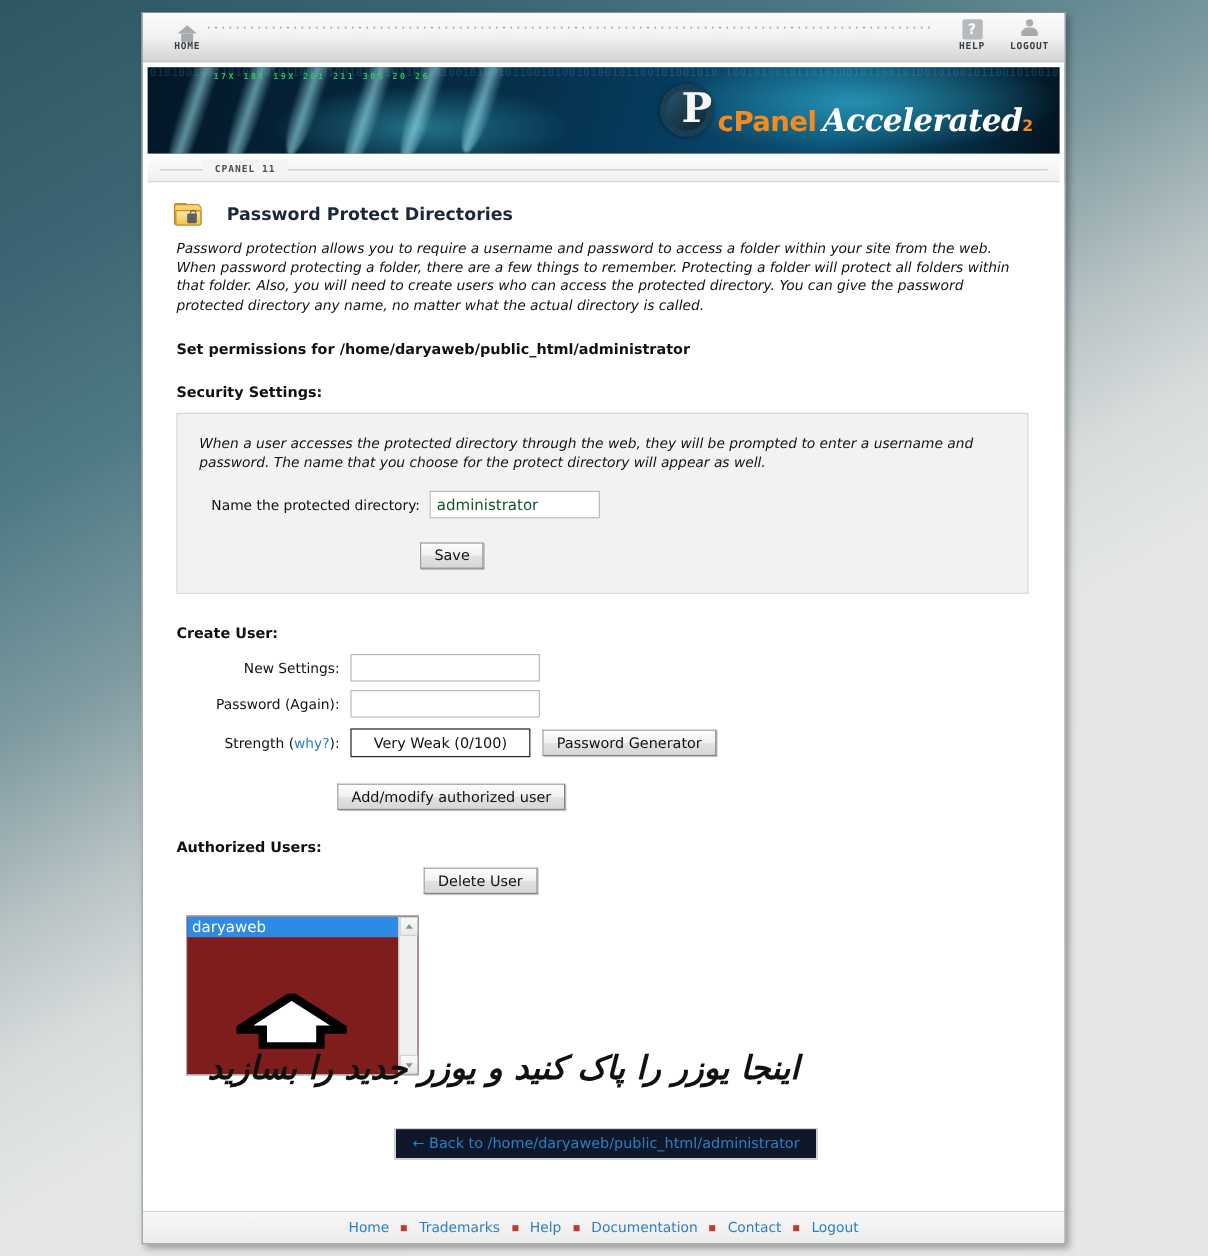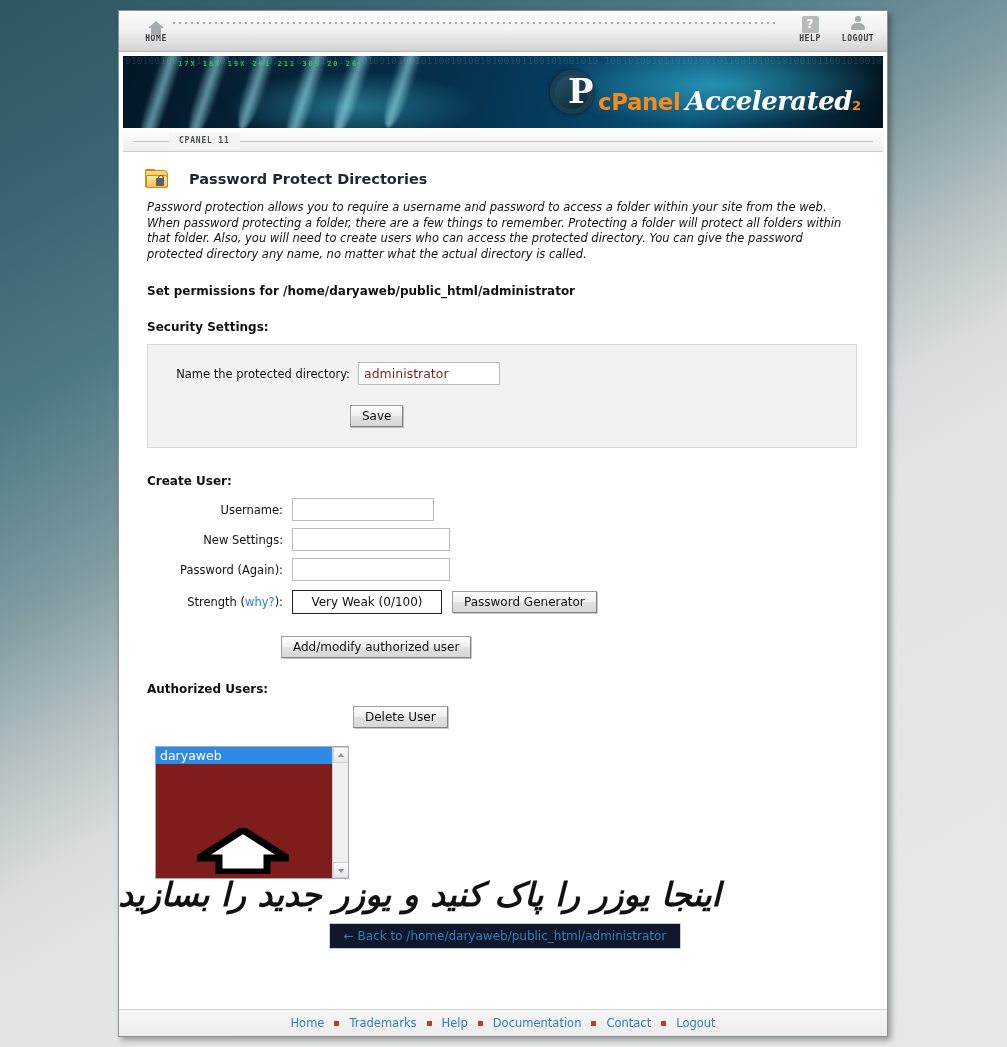--- a/index.html
+++ b/index.html
@@ -384,21 +384,21 @@
     position: absolute;
     left: 4px; top: 1px;
     width: 3px; height: 7px;
     border: solid #3b6ea5;
     border-width: 0 2px 2px 0;
     transform: rotate(42deg);
   }
   input.txt {
     font-family: "DejaVu Sans", sans-serif;
     font-size: 12.5px;
-    color: #7f1d1d;
+    color: #14532d;
     border: 1px solid #b6bcc1;
     background: #fff;
     padding: 3px 5px;
     box-sizing: border-box;
     height: 23px;
     outline: none;
   }
   .btn {
     font-family: "DejaVu Sans", sans-serif;
     font-size: 12px;
@@ -511,21 +511,21 @@
     top: 828px;
     z-index: 40;
   }
   .annot-text {
     position: absolute;
     left: 0px;
     top: 875px;
     width: 839px;
     text-align: center;
     font-family: "DejaVu Sans", sans-serif;
-    font-size: 33px;
+    font-size: 27px;
     font-weight: bold;
     font-style: italic;
     color: #111111;
     direction: rtl;
     z-index: 40;
     white-space: nowrap;
   }
 
   .back-wrap {
     text-align: center;
@@ -626,38 +626,35 @@
       <h1>Password Protect Directories</h1>
     </div>
 
     <p class="intro">Password protection allows you to require a username and password to access a folder within your site from the web. When password protecting a folder, there are a few things to remember. Protecting a folder will protect all folders within that folder. Also, you will need to create users who can access the protected directory. You can give the password protected directory any name, no matter what the actual directory is called.</p>
 
     <div class="bold-line">Set permissions for /home/daryaweb/public_html/administrator</div>
 
     <div class="section-label">Security Settings:</div>
 
     <div class="panel">
+      <p class="note">When a user accesses the protected directory through the web, they will be prompted to enter a username and password. The name that you choose for the protect directory will appear as well.</p>
 
 
       <div class="field-row">
         <span class="lab" style="width:184px">Name the protected directory:</span>
         <input class="txt" style="width: 142px;" type="text" value="administrator">
       </div>
 
       <div class="save-wrap">
         <button class="btn" style="min-width:48px">Save</button>
       </div>
     </div>
 
     <div class="section-label" style="margin-top:26px">Create User:</div>
 
-    <div class="cu-row">
-      <span class="lab">Username:</span>
-      <input class="txt" style="width: 142px;" type="text" value="">
-    </div>
 
     <div class="cu-row">
       <span class="lab">New Settings:</span>
       <input class="txt" style="width: 158px;" type="password" value="">
     </div>
 
     <div class="cu-row">
       <span class="lab">Password (Again):</span>
       <input class="txt" style="width: 158px;" type="password" value="">
     </div>

